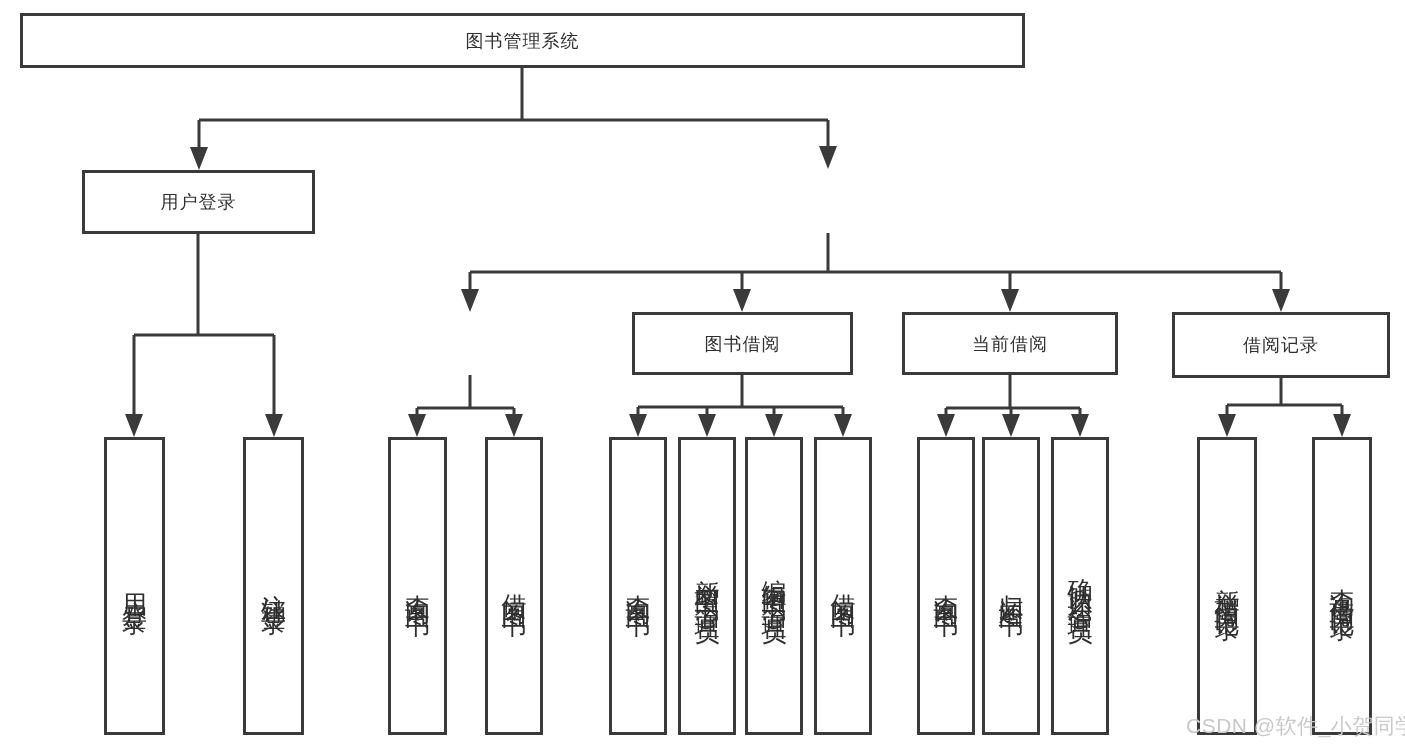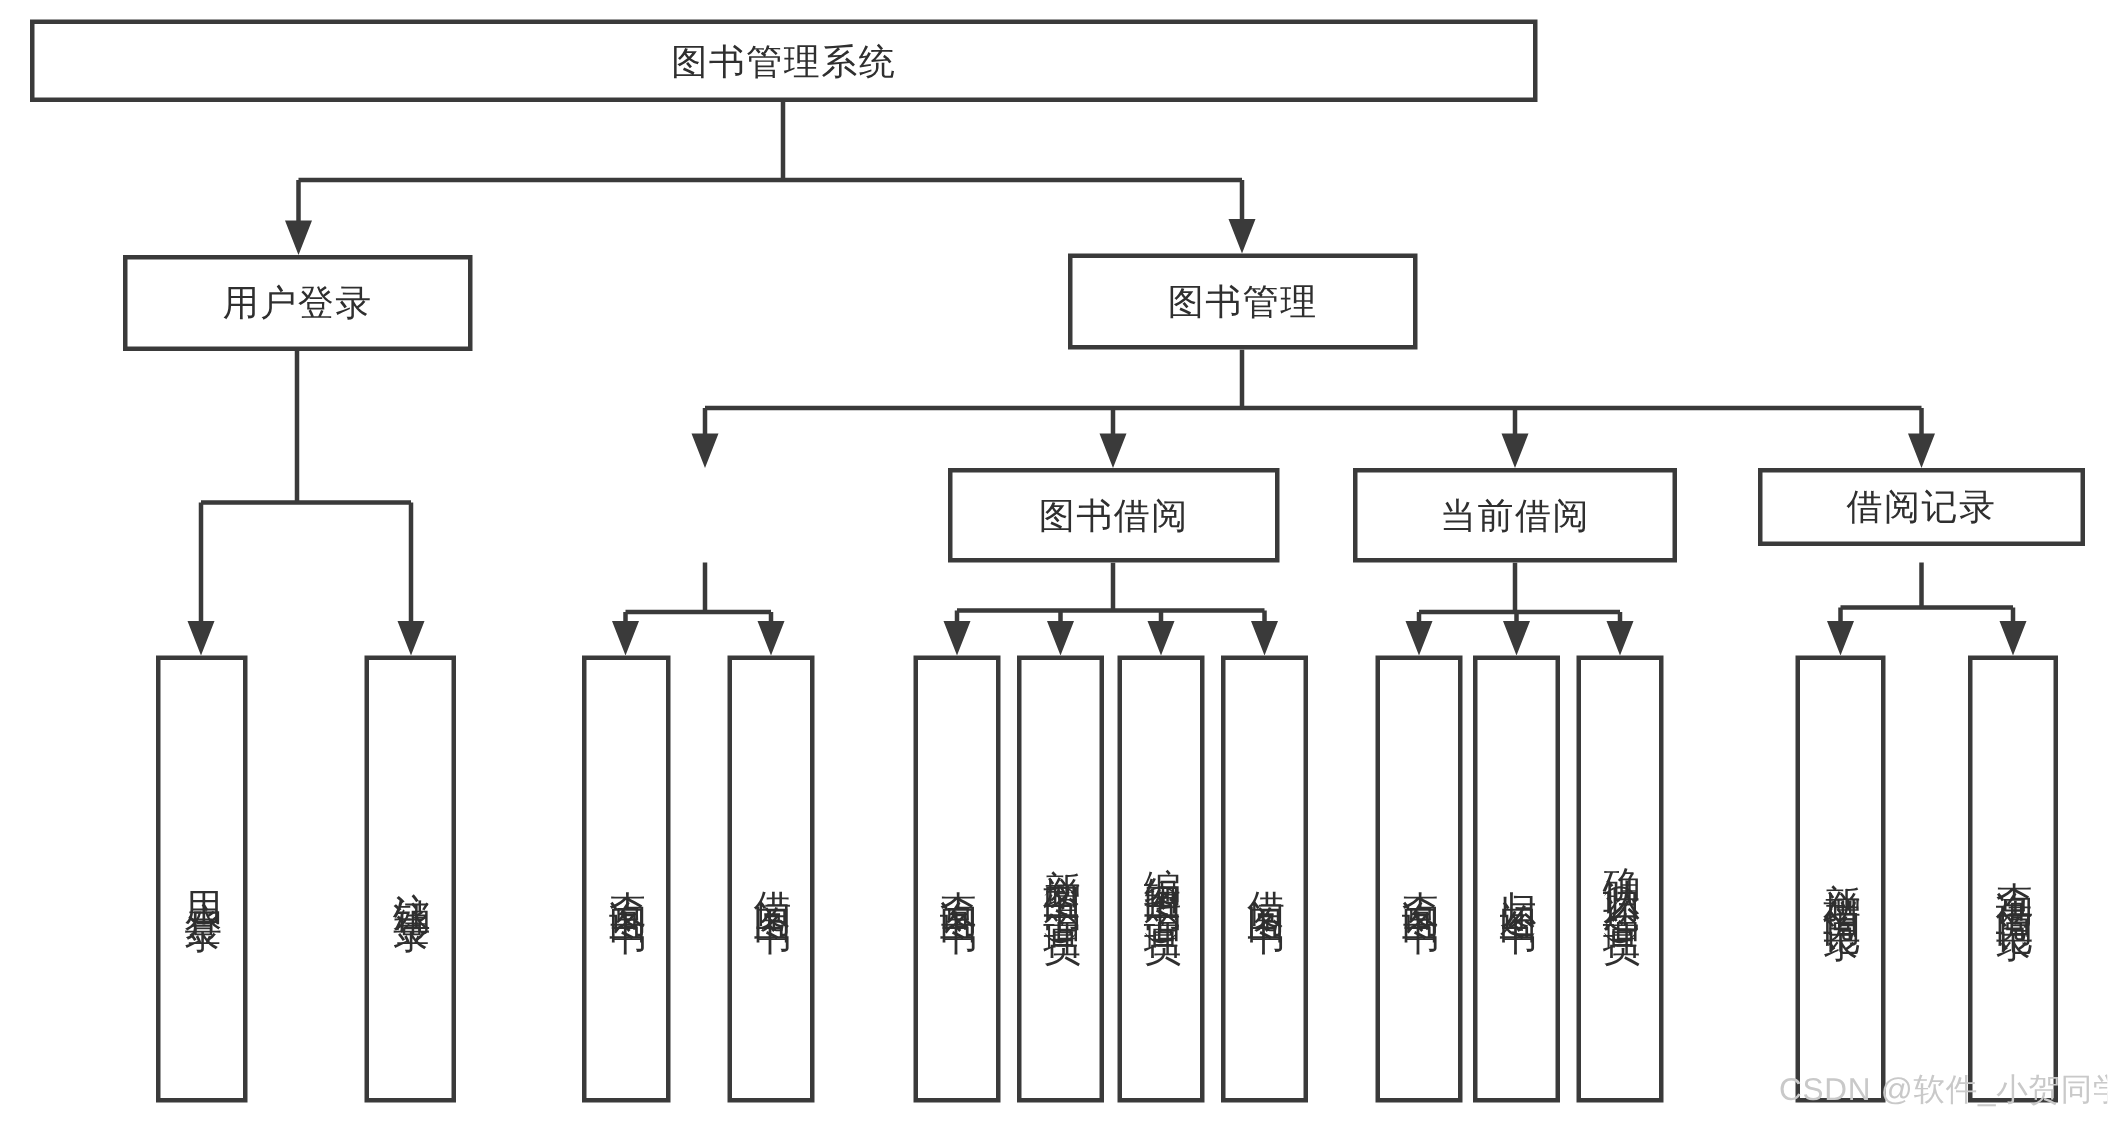--- a/index.html
+++ b/index.html
@@ -27,21 +27,21 @@
     stroke: none;
   }
   .node {
     position: absolute;
     background: #ffffff;
     border: 3px solid #3a3a3a;
     display: flex;
     align-items: center;
     justify-content: center;
     color: #2f2f2f;
-    font-size: 24px;
+    font-size: 18px;
     letter-spacing: 1px;
     white-space: nowrap;
   }
   .leaf {
     position: absolute;
     top: 437px;
     height: 298px;
     background: #ffffff;
     border: 3px solid #3a3a3a;
     display: flex;
@@ -103,31 +103,28 @@
     </g>
   </svg>
 
   <div class="node" style="left:20px; top:13px; width:1005px; height:55px;">
     <span>图书管理系统</span>
   </div>
 
   <div class="node" style="left:82px; top:170px; width:233px; height:64px;">
     <span>用户登录</span>
   </div>
-  <div class="node" style="left:712px; top:169px; width:233px; height:64px;">
-    <span>图书管理</span>
-  </div>
 
   <div class="node" style="left:632px; top:312px; width:221px; height:63px;">
     <span>图书借阅</span>
   </div>
   <div class="node" style="left:902px; top:312px; width:216px; height:63px;">
     <span>当前借阅</span>
   </div>
-  <div class="node" style="left:1172px; top:312px; width:218px; height:52px;">
+  <div class="node" style="left:1172px; top:312px; width:218px; height:66px;">
     <span>借阅记录</span>
   </div>
 
   <div class="leaf" style="left:104px; width:61px;">
     <span class="vtext">用户登录</span>
   </div>
   <div class="leaf" style="left:243px; width:61px;">
     <span class="vtext">注销登录</span>
   </div>
 

